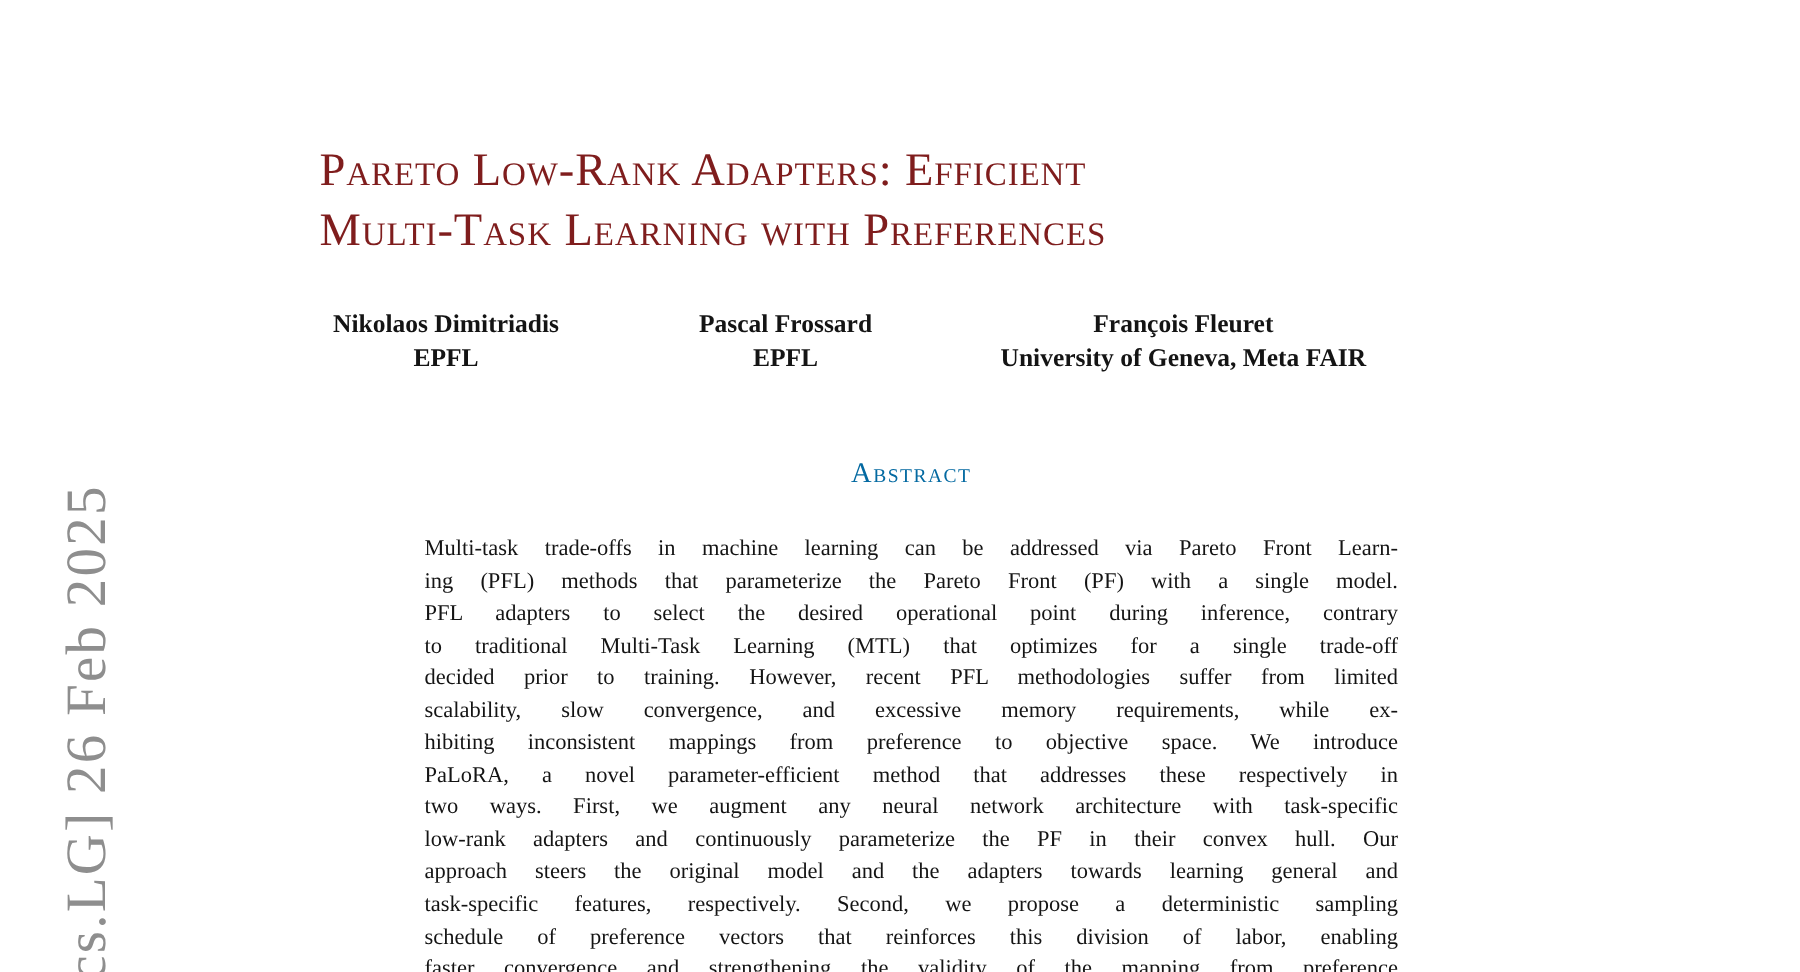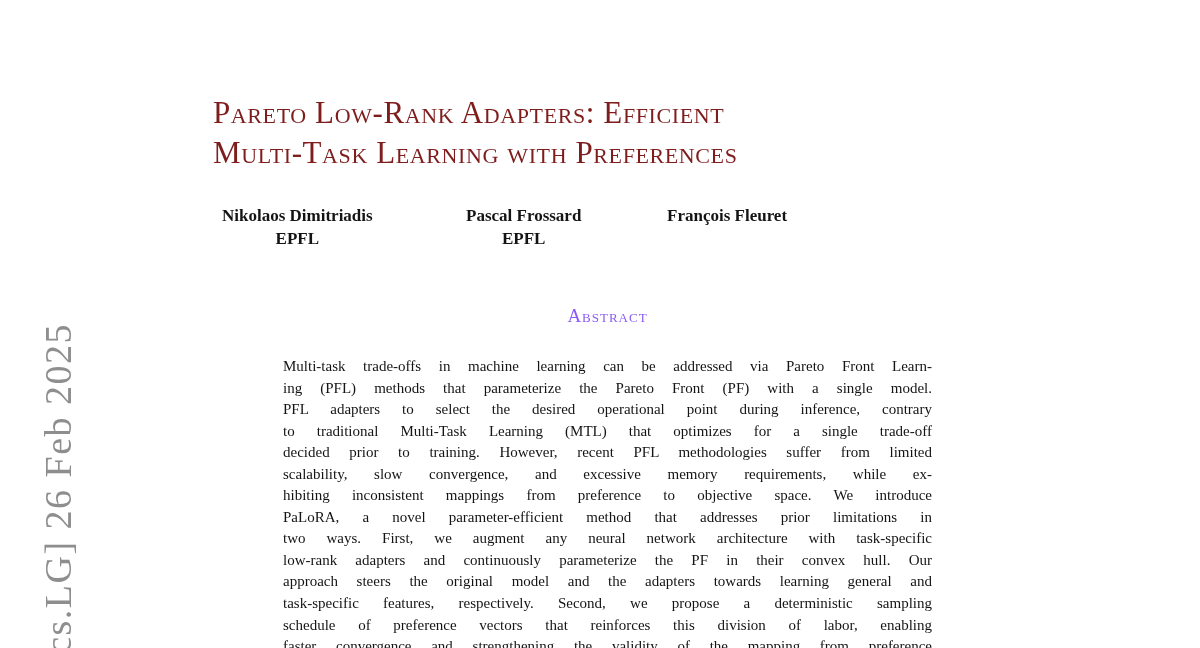--- a/index.html
+++ b/index.html
@@ -52,21 +52,21 @@
 
   
   .abstract-heading {
     position: absolute;
     left: 283px; top: 305px;
     width: 649px;
     text-align: center;
     font-size: 19px;
     font-variant: small-caps;
     letter-spacing: 1px;
-    color: #8b5cf6;
+    color: #0369a1;
   }
   .abstract-body {
     position: absolute;
     left: 283px; top: 356px;
     width: 649px;
     font-size: 15px;
     line-height: 21.55px;
     color: #141414;
   }
   .abs-line {
@@ -92,34 +92,35 @@
     <div class="author-col c0">
       <div class="author-name">Nikolaos Dimitriadis</div>
       <div class="author-affil">EPFL</div>
     </div>
     <div class="author-col c1">
       <div class="author-name">Pascal Frossard</div>
       <div class="author-affil">EPFL</div>
     </div>
     <div class="author-col c2">
       <div class="author-name">François Fleuret</div>
+      <div class="author-affil">University of Geneva, Meta FAIR</div>
     </div>
   </div>
 
   <div class="abstract-heading">Abstract</div>
 
   <div class="abstract-body">
     <div class="abs-line">Multi-task trade-offs in machine learning can be addressed via Pareto Front Learn-</div>
     <div class="abs-line">ing (PFL) methods that parameterize the Pareto Front (PF) with a single model.</div>
     <div class="abs-line">PFL adapters to select the desired operational point during inference, contrary</div>
     <div class="abs-line">to traditional Multi-Task Learning (MTL) that optimizes for a single trade-off</div>
     <div class="abs-line">decided prior to training. However, recent PFL methodologies suffer from limited</div>
     <div class="abs-line">scalability, slow convergence, and excessive memory requirements, while ex-</div>
     <div class="abs-line">hibiting inconsistent mappings from preference to objective space. We introduce</div>
-    <div class="abs-line">PaLoRA, a novel parameter-efficient method that addresses prior limitations in</div>
+    <div class="abs-line">PaLoRA, a novel parameter-efficient method that addresses these respectively in</div>
     <div class="abs-line">two ways. First, we augment any neural network architecture with task-specific</div>
     <div class="abs-line">low-rank adapters and continuously parameterize the PF in their convex hull. Our</div>
     <div class="abs-line">approach steers the original model and the adapters towards learning general and</div>
     <div class="abs-line">task-specific features, respectively. Second, we propose a deterministic sampling</div>
     <div class="abs-line">schedule of preference vectors that reinforces this division of labor, enabling</div>
     <div class="abs-line">faster convergence and strengthening the validity of the mapping from preference</div>
   </div>
 
 </div>
 

